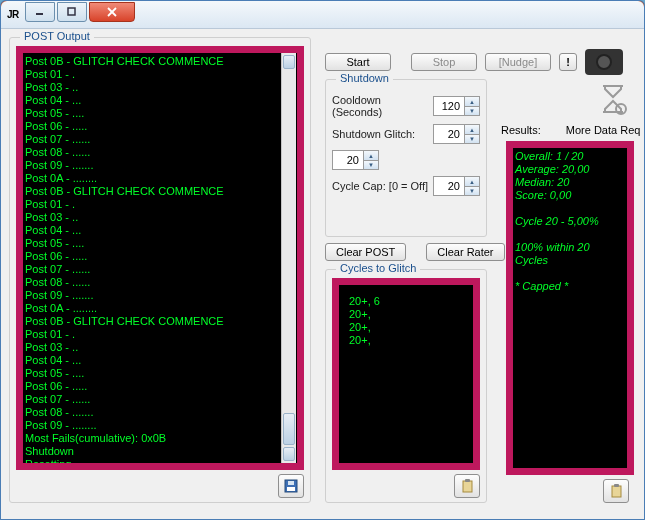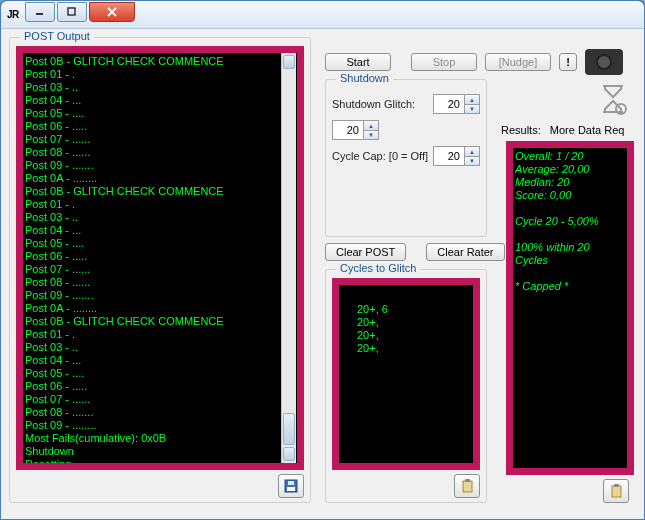--- a/index.html
+++ b/index.html
@@ -84,20 +84,30 @@
       <button class="btn" style="width:66px;">Start</button>
       <button class="btn disabled" style="width:66px;margin-left:12px;">Stop</button>
       <button class="btn disabled" style="width:66px;">[Nudge]</button>
       <button class="btn" style="width:18px; padding:2px 0; font-weight:bold;">!</button>
       <span class="cambtn"></span>
     </div>
 
     <div class="group" style="position:absolute; left:324px; top:50px; width:162px; height:158px;">
       <span class="group-title">Shutdown</span>
       <div class="row">
+          <span class="lbl">Cooldown (Seconds)</span>
+        <span class="spin">
+            <input value="120" style="">
+            <span class="spinbtns">
+              <div>▲</div>
+              <div>▼</div>
+            </span>
+          </span>
+        </div>
+      <div class="row">
           <span class="lbl">Shutdown Glitch:</span>
         <span class="spin">
             <input value="20" style="">
             <span class="spinbtns">
               <div>▲</div>
               <div>▼</div>
             </span>
           </span>
         </div>
       <div class="row">
@@ -123,21 +133,21 @@
 
     <div style="position:absolute; left:598px; top:54px;">
       <svg width="28" height="32">
           <path d="M4 3h20M4 29h20M6 3v3l8 8 8-8V3M6 29v-3l8-8 8 8v3" fill="none" stroke="#9a9a9a" stroke-width="2"></path>
           <circle cx="22" cy="26" r="5" fill="none" stroke="#9a9a9a" stroke-width="2"></circle>
         </svg>
     </div>
 
     <div style="position:absolute; left:500px; top:95px;">
       <span>Results:</span>
-      <span style="margin-left:6px;text-align:center;">More Data Req</span>
+      <span style="margin-left:22px;text-align:center;">More Data Req</span>
     </div>
 
     <div class="dark" style="position:absolute; left:505px; top:112px; width:128px; height:334px; padding:2px;font-style:italic;">
       <div>Overall: 1 / 20<br>Average: 20,00<br>Median: 20<br>Score: 0,00<br>&nbsp;<br>Cycle 20 - 5,00%<br>&nbsp;<br>100% within 20 Cycles<br>&nbsp;<br>* Capped *</div>
     </div>
     <div style="position:absolute; left:602px; top:450px;">
       <span class="iconbtn">
         <svg width="13" height="14">
             <rect x="2" y="2" width="9" height="11" fill="#e8d598" stroke="#a58a3e"></rect>
             <rect x="4" y="0" width="5" height="3" rx="1" fill="#888"></rect>
@@ -145,21 +155,21 @@
       </span>
     </div>
 
     <div style="position:absolute; left:324px; top:214px; display:flex; gap:20px;">
       <button class="btn">Clear POST</button>
       <button class="btn">Clear Rater</button>
     </div>
 
     <div class="group" style="position:absolute; left:324px; top:240px; width:162px; height:234px;">
       <span class="group-title">Cycles to Glitch</span>
-      <div class="dark" style="width:100%; height:192px; padding:18px;">
+      <div class="dark" style="width:100%; height:192px; padding:10px;">
         <div>20+, 6<br>20+,<br>20+,<br>20+,</div>
       </div>
       <div style="text-align:right; margin-top:4px;">
         <span class="iconbtn">
           <svg width="13" height="14">
               <rect x="2" y="2" width="9" height="11" fill="#e8d598" stroke="#a58a3e"></rect>
               <rect x="4" y="0" width="5" height="3" rx="1" fill="#888"></rect>
             </svg>
         </span>
       </div>

